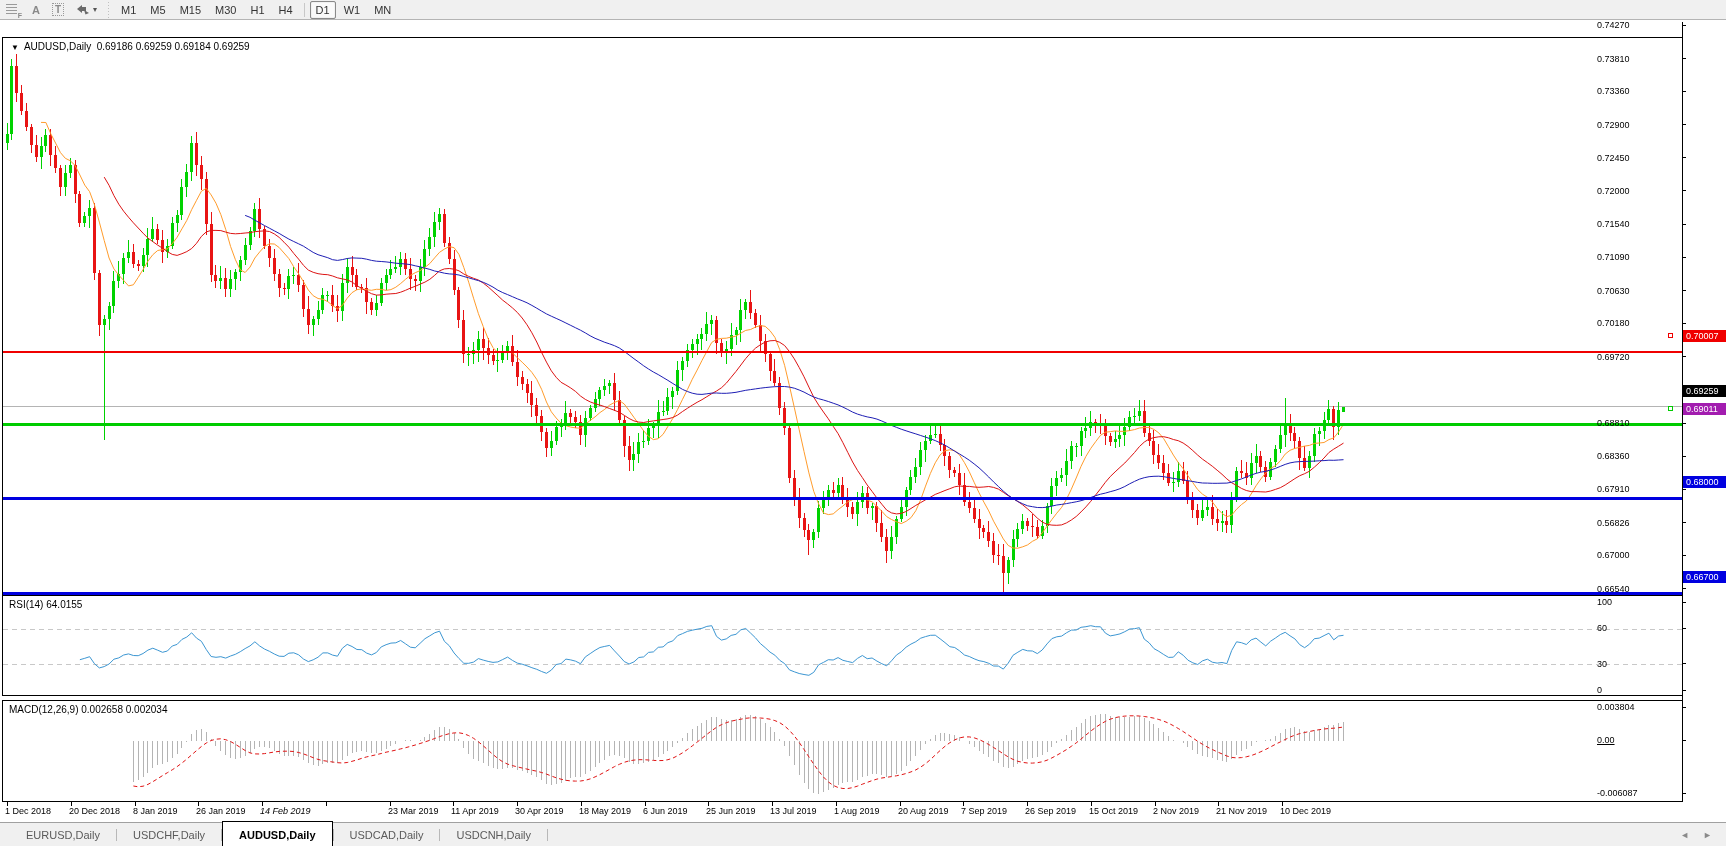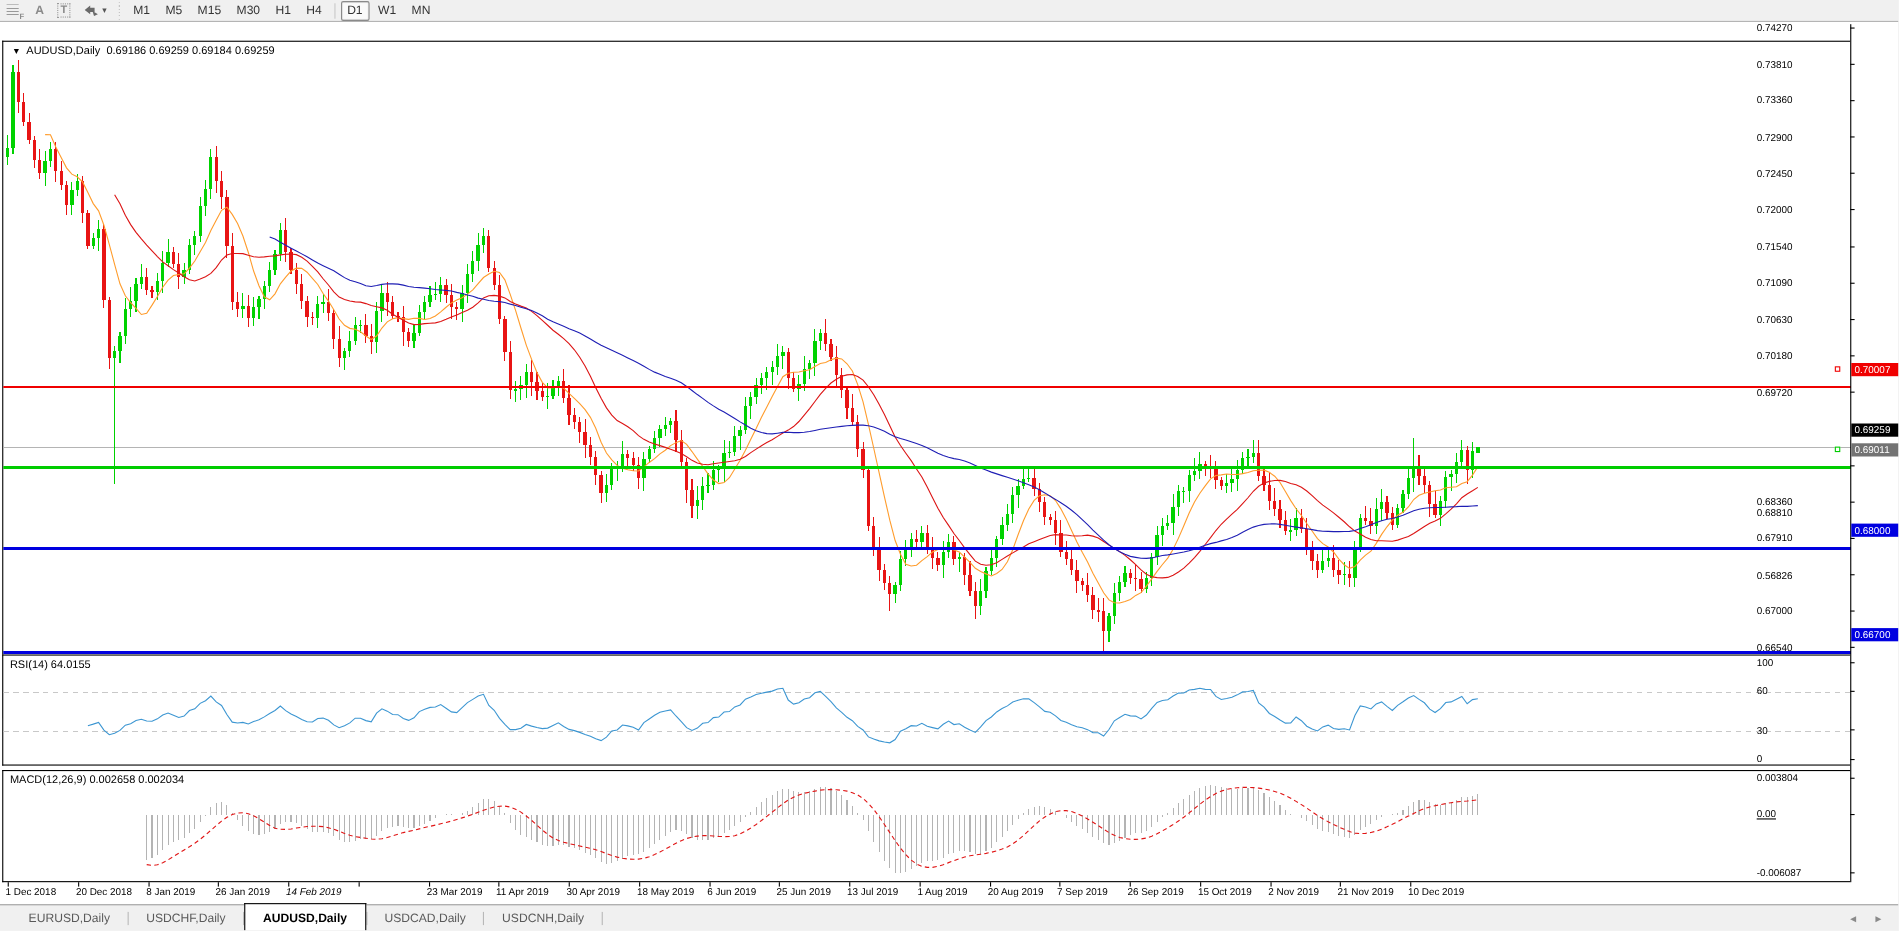--- a/index.html
+++ b/index.html
@@ -1021,34 +1021,34 @@
     <div class="ax-label" style="top: 219.183px;">0.71540</div>
     <div class="ax-tick" style="top: 256.515px;"></div>
     <div class="ax-label" style="top: 252.015px;">0.71090</div>
     <div class="ax-tick" style="top: 290.077px;"></div>
     <div class="ax-label" style="top: 285.577px;">0.70630</div>
     <div class="ax-tick" style="top: 322.909px;"></div>
     <div class="ax-label" style="top: 318.409px;">0.70180</div>
     <div class="ax-tick" style="top: 356.471px;"></div>
     <div class="ax-label" style="top: 351.971px;">0.69720</div>
     <div class="ax-tick" style="top: 422.866px;"></div>
-    <div class="ax-label" style="top: 418.366px; margin-top: 43px;">0.68810</div>
+    <div class="ax-label" style="top: 418.366px;">0.68810</div>
     <div class="ax-tick" style="top: 455.698px;"></div>
     <div class="ax-label" style="top: 451.198px;">0.68360</div>
     <div class="ax-tick" style="top: 488.53px;"></div>
     <div class="ax-label" style="top: 484.03px;">0.67910</div>
     <div class="ax-tick" style="top: 522.092px;"></div>
     <div class="ax-label" style="top: 517.592px;">0.56826</div>
     <div class="ax-tick" style="top: 554.925px;"></div>
     <div class="ax-label" style="top: 550.425px; text-align: center;">0.67000</div>
     <div class="ax-tick" style="top: 588.487px;"></div>
     <div class="ax-label" style="top: 583.987px;">0.66540</div>
     <div class="price-box" style="top: 330.032px; background: rgb(240, 0, 0); color: rgb(255, 255, 255);">0.70007</div>
     <div class="price-box" style="top: 384.606px; background: rgb(0, 0, 0); color: rgb(255, 255, 255);">0.69259</div>
-    <div class="price-box" style="top: 402.701px; background: #737373; color: rgb(255, 255, 255);">0.69011</div>
+    <div class="price-box" style="top: 402.701px; background: #a21caf; color: rgb(255, 255, 255);">0.69011</div>
     <div class="price-box" style="top: 476.464px; background: rgb(0, 0, 224); color: rgb(255, 255, 255);">0.68000</div>
     <div class="price-box" style="top: 571.313px; background: rgb(0, 0, 224); color: rgb(255, 255, 255);">0.66700</div>
     <div class="ax-tick" style="top: 601.5px;"></div>
     <div class="ax-label" style="top: 597px;">100</div>
     <div class="ax-tick" style="top: 627.9px;"></div>
     <div class="ax-label" style="top: 623.4px;">60</div>
     <div class="ax-tick" style="top: 663.1px;"></div>
     <div class="ax-label" style="top: 658.6px;">30</div>
     <div class="ax-tick" style="top: 689.5px;"></div>
     <div class="ax-label" style="top: 685px;">0</div>

